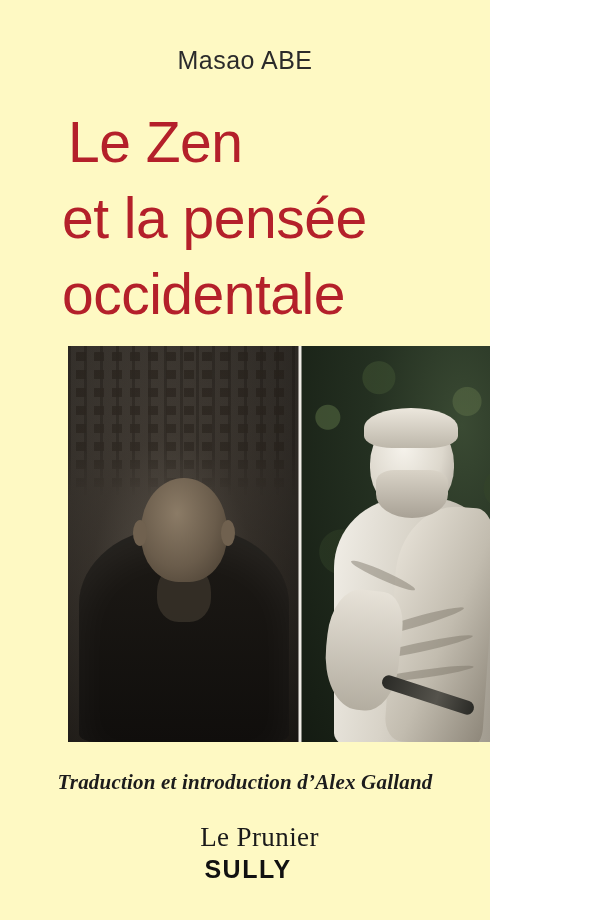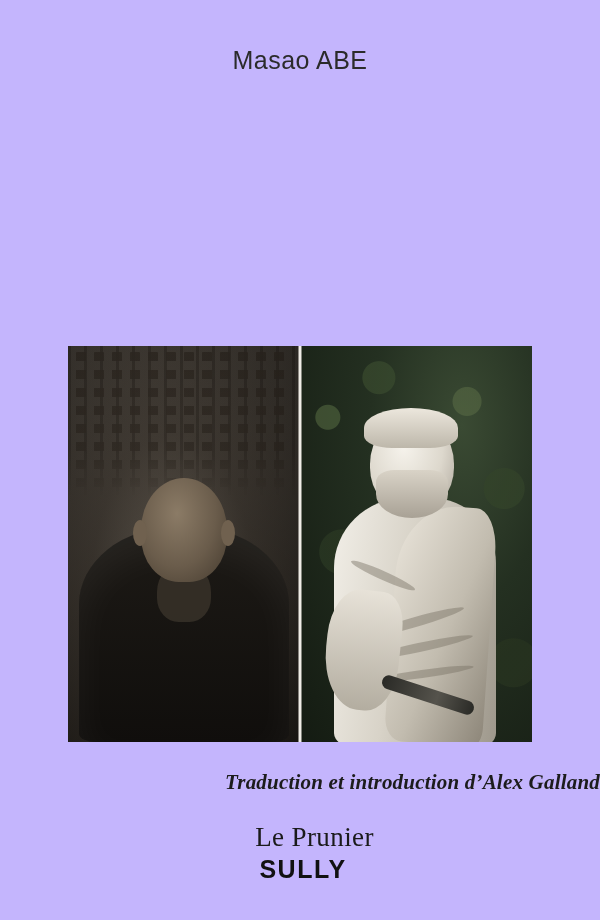--- a/index.html
+++ b/index.html
@@ -5,23 +5,23 @@
   html, body {
     margin: 0;
     padding: 0;
     background: #ffffff;
   }
   body {
     font-family: "Liberation Serif", serif;
   }
   .cover {
     position: relative;
-    width: 600px;
+    width: 490px;
     height: 920px;
-    background: #c4b5fd;
+    background: #fef9c3;
     overflow: hidden;
     box-sizing: border-box;
   }
   .author {
     position: absolute;
     top: 46px;
     left: 0;
     width: 100%;
     text-align: center;
     font-family: "Liberation Sans", sans-serif;
@@ -253,21 +253,21 @@
     height: 100%;
     background: #efece6;
     transform: translateX(-50%);
   }
 
   .translator {
     position: absolute;
     top: 770px;
     left: 0;
     width: 100%;
-    text-align: right;
+    text-align: center;
     font-family: "Liberation Serif", serif;
     font-style: italic;
     font-weight: bold;
     font-size: 21px;
     color: #1c1c1c;
     letter-spacing: 0.2px;
   }
   .publisher {
     position: absolute;
     top: 822px;
@@ -292,20 +292,25 @@
     padding-left: 6px;
   }
 </style>
 </head>
 <body>
 
 <div class="cover">
 
   <div class="author">Masao ABE</div>
 
+  <div class="title">
+    <span class="line line-1">Le Zen</span>
+    <span class="line line-2">et la pensée</span>
+    <span class="line line-3">occidentale</span>
+  </div>
 
   <div class="artwork">
 
     <div class="panel-left">
       <div class="calligraphy">
         <span style="left:8px"></span>
           <span style="left:26px"></span>
           <span style="left:44px"></span>
         <span style="left:62px"></span>
           <span style="left:80px"></span>

